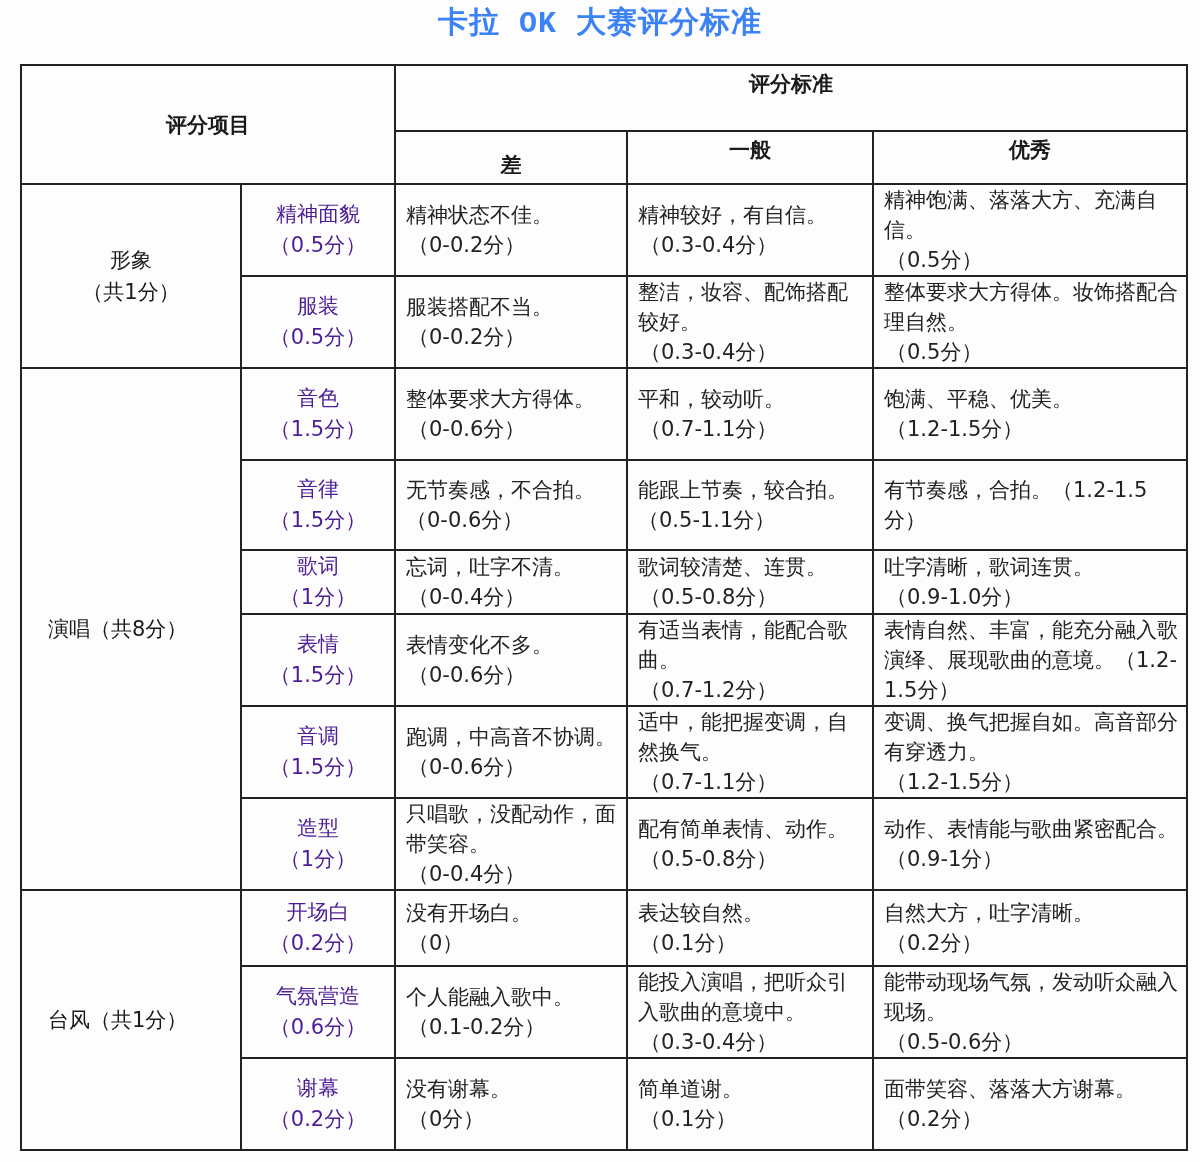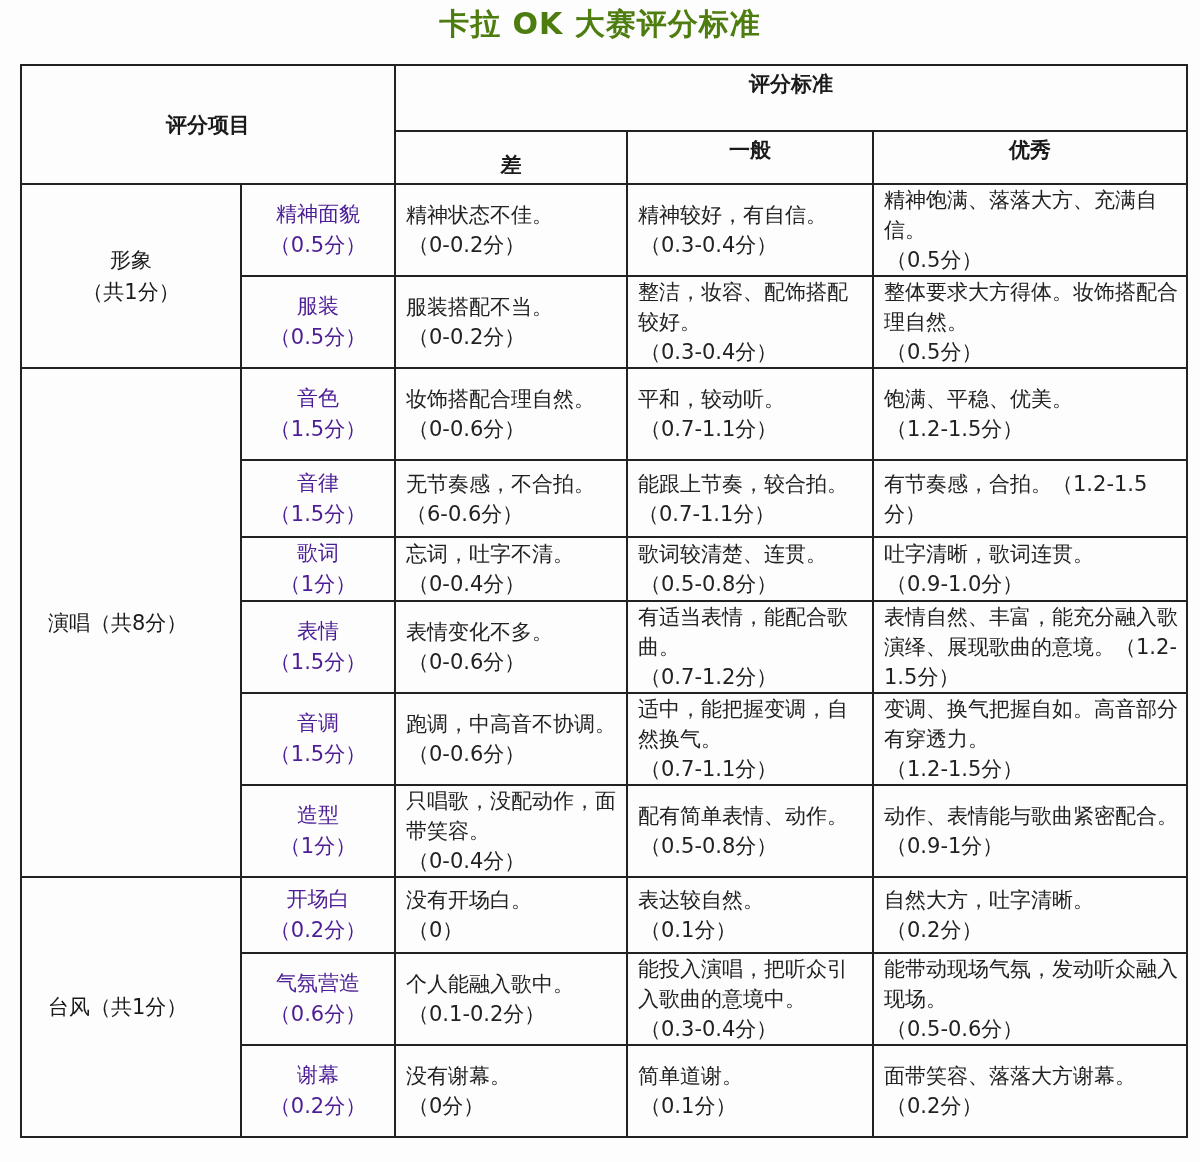--- a/index.html
+++ b/index.html
@@ -1,20 +1,20 @@
 <!DOCTYPE html>
 <html><head>
 <meta charset="utf-8">
 <style>
   html, body { margin: 0; padding: 0; background: #fdfdfd; }
   body { width: 1200px; height: 1162px; position: relative; overflow: hidden;
          font-family: "DejaVu Sans", "Liberation Sans", sans-serif; color: #1a1a1a; }
   .title { position: absolute; left: 0; top: 0; width: 1200px; height: 50px;
            text-align: center; font-size: 30px; font-weight: bold; line-height: 48px;
-           letter-spacing: 1px; color: #4d7c0f; }
+           letter-spacing: 1px; color: #3b82f6; font-family: Liberation Mono, monospace; }
   table.rubric { position: absolute; left: 20px; top: 64px; border-collapse: collapse;
                  table-layout: fixed; width: 1166px; }
   table.rubric td, table.rubric th { border: 2px solid #222; padding: 0; vertical-align: middle; }
   .hdr { font-weight: bold; font-size: 21px; text-align: center; }
   .hdr-top { vertical-align: top !important; padding-top: 4px !important; }
   .cat { font-weight: normal; font-size: 21px; text-align: center; line-height: 32px; }
   .cat-inline { white-space: nowrap; text-align: left; padding-left: 26px !important; }
   .item { text-align: center; font-size: 21px; line-height: 31px; color: #4c1d95; }
   .desc { font-size: 21px; line-height: 30px; padding: 0 8px 0 10px !important; color: #222; text-align: left; }
   .desc .score { display: block; padding-left: 2px; }
@@ -95,42 +95,42 @@
       </tr>
       <tr style="height: 92px;">
         <td class="cat cat-inline" rowspan="6">
           <div>演唱（共8分）</div>
         </td>
         <td class="item">
           <div>音色</div>
           <div>（1.5分）</div>
         </td>
         <td class="desc">
-          <span class="d-text">妆饰搭配合理自然。</span>
+          <span class="d-text">整体要求大方得体。</span>
           <span class="score">（0-0.6分）</span>
         </td>
         <td class="desc">
           <span class="d-text">平和，较动听。</span>
           <span class="score">（0.7-1.1分）</span>
         </td>
         <td class="desc">
           <span class="d-text">饱满、平稳、优美。</span>
           <span class="score">（1.2-1.5分）</span>
         </td>
       </tr>
-      <tr style="height: 77px;">
+      <tr style="height: 90px;">
         <td class="item">
           <div>音律</div>
           <div>（1.5分）</div>
         </td>
         <td class="desc">
-          <span class="d-text">无节奏感，不合拍。（6-0.6分）</span>
-        </td>
-        <td class="desc">
-          <span class="d-text">能跟上节奏，较合拍。（0.7-1.1分）</span>
+          <span class="d-text">无节奏感，不合拍。（0-0.6分）</span>
+        </td>
+        <td class="desc">
+          <span class="d-text">能跟上节奏，较合拍。（0.5-1.1分）</span>
         </td>
         <td class="desc">
           <span class="d-text">有节奏感，合拍。（1.2-1.5分）</span>
         </td>
       </tr>
       <tr style="height: 53px;">
         <td class="item">
           <div>歌词</div>
           <div>（1分）</div>
         </td>

